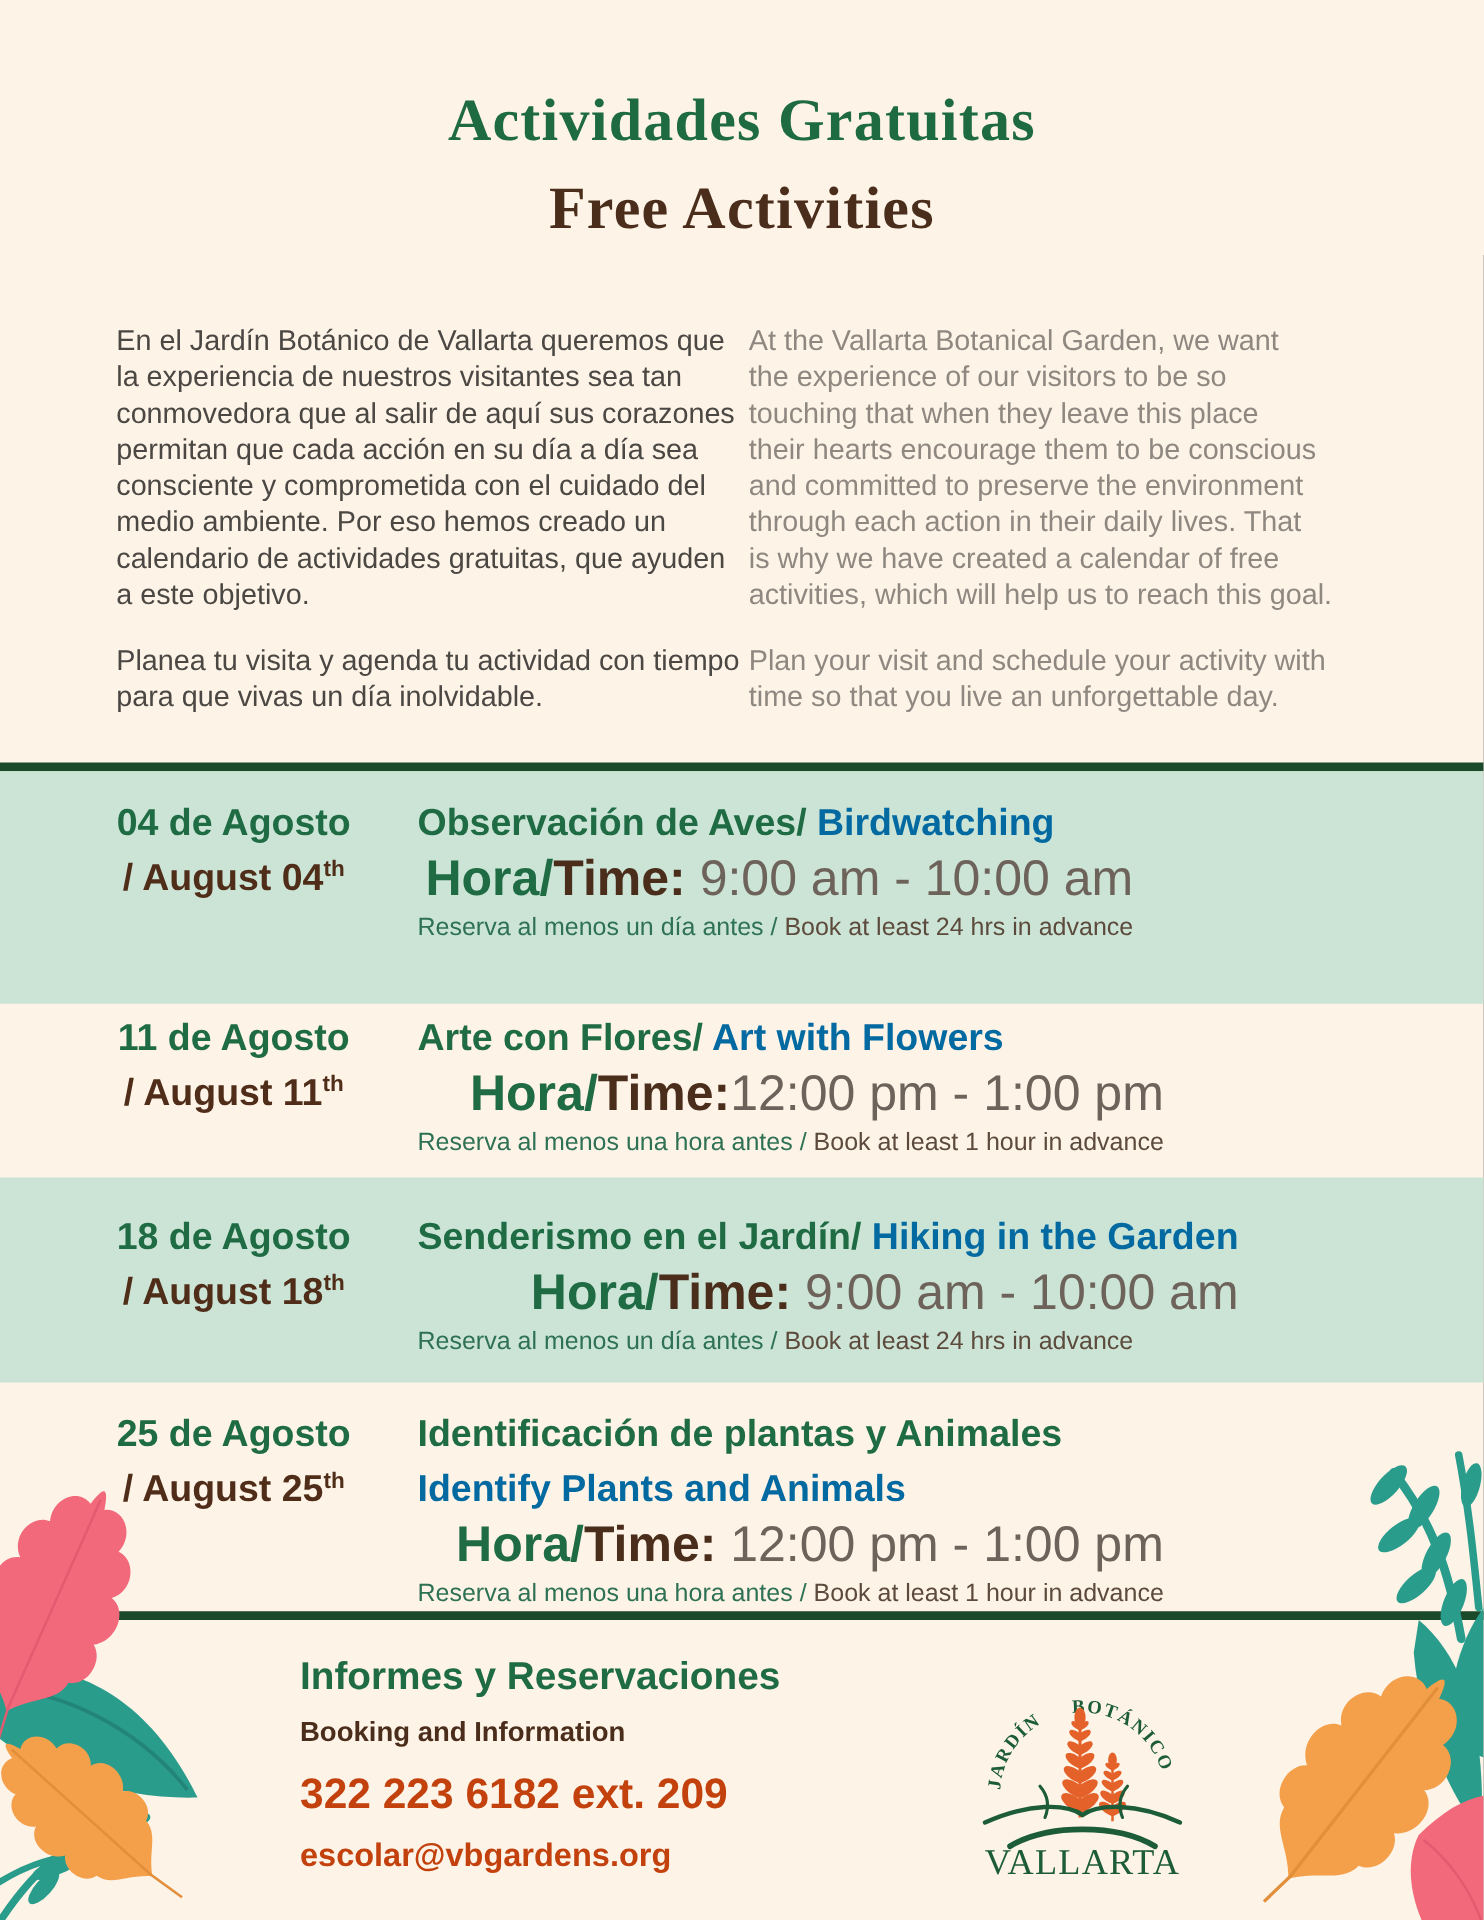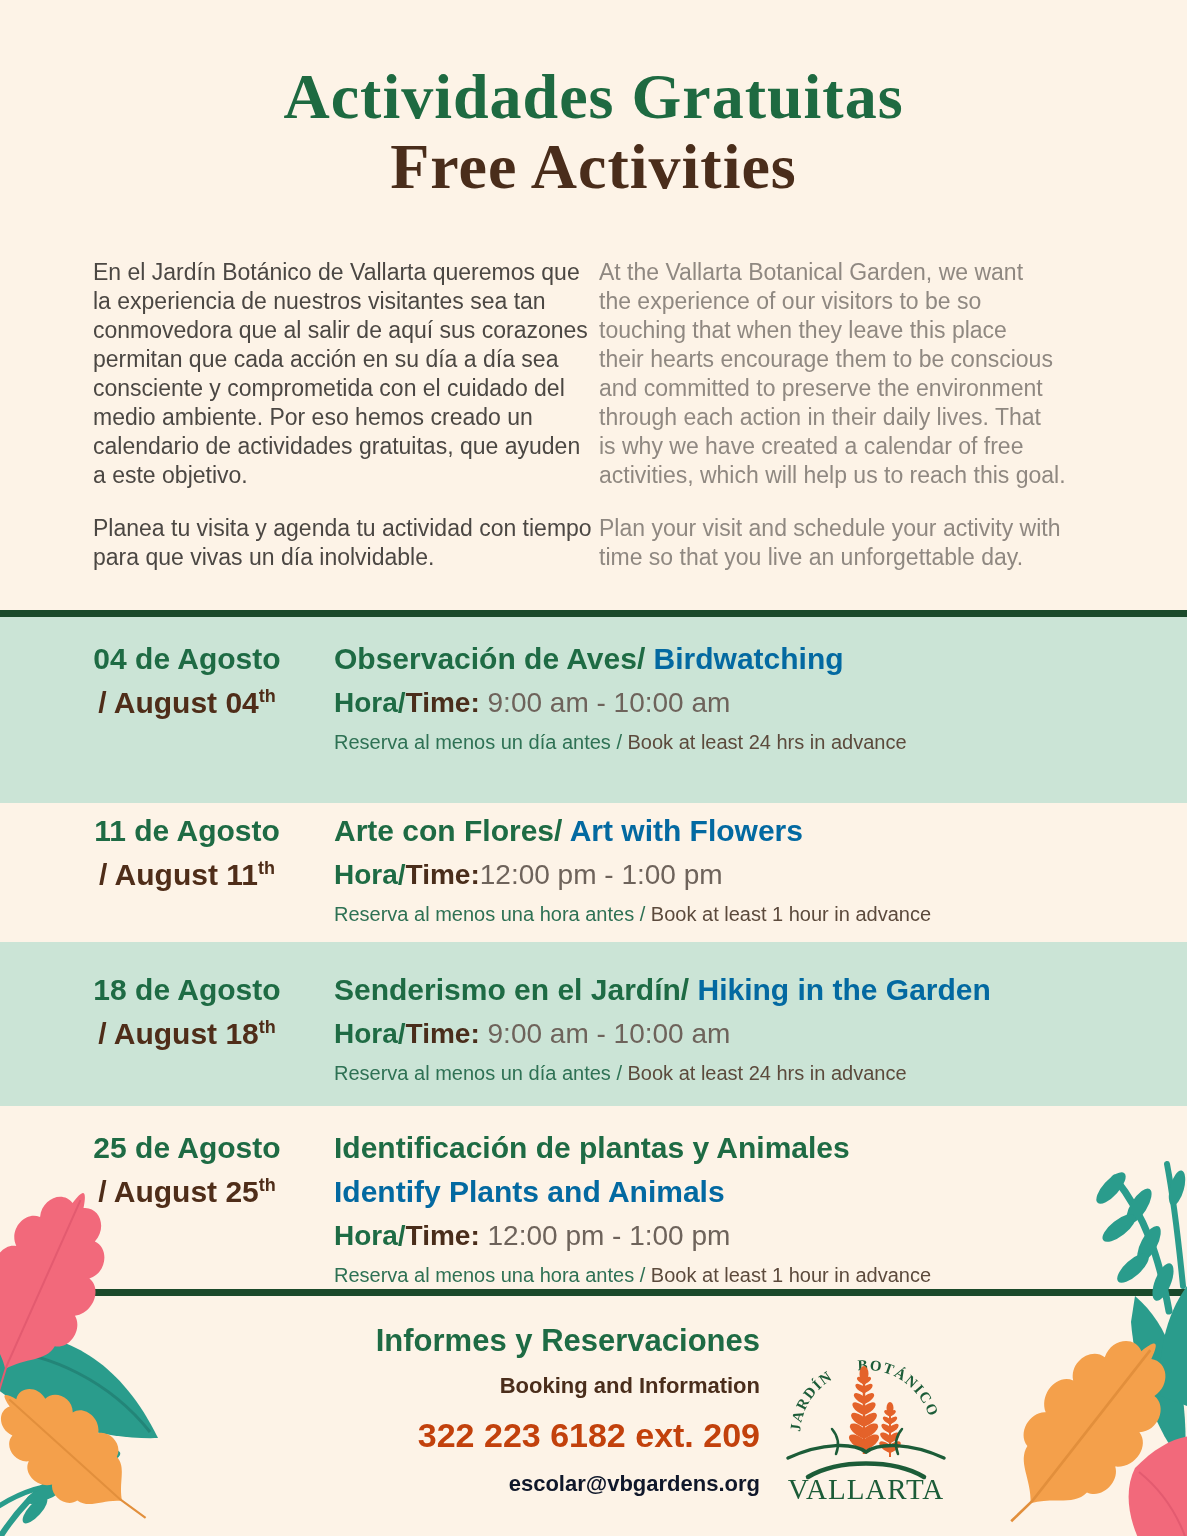--- a/index.html
+++ b/index.html
@@ -5,21 +5,21 @@
   html,body{margin:0;padding:0;background:#888;}
   .poster{
     position:relative;width:1187px;height:1536px;margin:0 auto;
     background:#fdf3e7;overflow:hidden;
     font-family:"Liberation Sans",sans-serif;
   }
   
   .title-block{position:absolute;top:62px;left:0;width:100%;text-align:center;z-index:2;}
   .title-block h1{
     margin:0;font-family:"Liberation Serif",serif;font-weight:bold;
-    font-size:64px;line-height:70px;letter-spacing:1px;
+    font-size:48px;line-height:70px;letter-spacing:1px;
   }
   .title-es{color:#1e6a41;}
   .title-en{color:#4a2d1b;}
   
   .intro{position:absolute;top:258px;left:93px;width:1020px;display:flex;z-index:2;}
   .intro .col{width:506px;}
   .intro p{margin:0 0 24px 0;font-size:23px;line-height:29px;white-space:pre-line;}
   .col-es p{color:#4b4743;}
   .col-en p{color:#8f8881;}
   
@@ -34,34 +34,34 @@
   .row-3{top:1106px;height:183px;padding-top:20px;}
   .date-col{width:250px;text-align:center;font-weight:bold;font-size:30px;line-height:44px;flex:none;}
   .date-es{color:#1e6b44;display:block;}
   .date-en{color:#4f2d19;display:block;}
   .date-en sup{font-size:18px;line-height:0;}
   .info-col{margin-left:22px;}
   .event-title{font-weight:bold;font-size:30px;line-height:44px;}
   .t-es{color:#1e6b44;}
   .t-en{color:#0369a1;}
   .row-3 .t-es,.row-3 .t-en{display:block;}
-  .time-line{font-size:28px;line-height:44px;}
+  .time-line{font-size:40px;line-height:44px;text-align:right;}
   .time-label-es{color:#1e6b44;font-weight:bold;}
   .time-label-en{color:#4a2d1b;font-weight:bold;}
   .time-value{color:#6e635b;white-space:pre;}
   .note-line{font-size:20px;line-height:34px;}
   .note-es{color:#2e7154;white-space:pre;}
   .note-en{color:#5c4a3c;}
   
-  .footer-contact{position:absolute;left:240px;top:1318px;width:520px;text-align:right;z-index:2;}
+  .footer-contact{position:absolute;left:240px;top:1318px;width:520px;text-align:left;z-index:2;}
   .footer-contact div{font-weight:bold;}
   .f-info-es{color:#1e6b44;font-size:31px;line-height:45px;}
   .f-info-en{color:#4a2d1b;font-size:22px;line-height:45px;}
   .f-phone{color:#c2410c;font-size:34px;line-height:54px;}
-  .f-email{color:#0f172a;font-size:22px;line-height:44px;}
+  .f-email{color:#c2410c;font-size:26px;line-height:44px;}
   .logo-svg{position:absolute;left:778px;top:1336px;z-index:2;}
   .logo-arc-text{font-family:"Liberation Serif",serif;font-weight:bold;font-size:15px;
     letter-spacing:1.5px;fill:#1c5c38;}
   .logo-wordmark{font-family:"Liberation Serif",serif;font-size:29px;letter-spacing:1px;fill:#1c5c38;}
   
   .decor{position:absolute;z-index:3;pointer-events:none;}
   .decor-bl{left:0;top:1136px;}
   .decor-br{right:0;top:1136px;}
 </style>
 </head>

